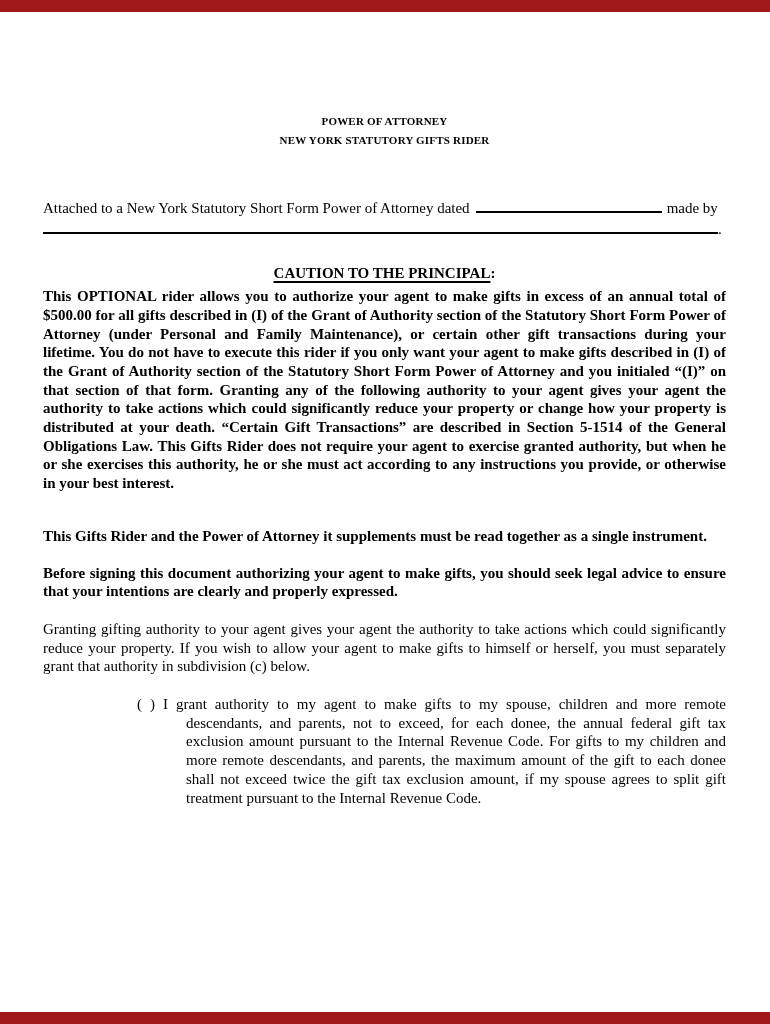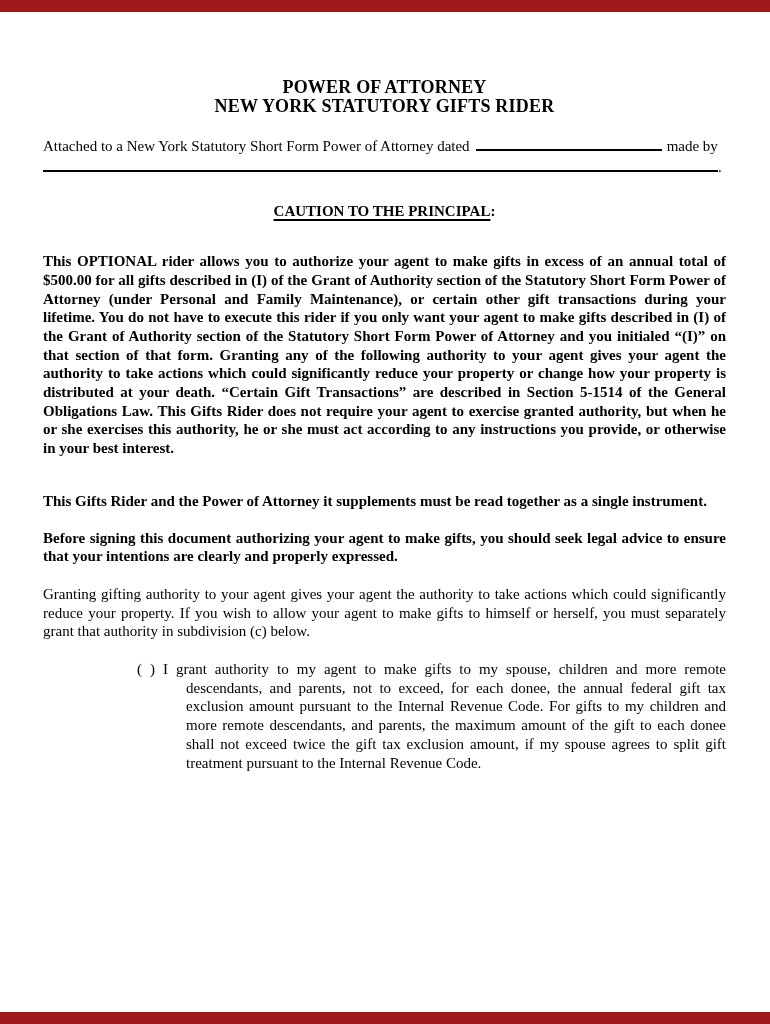--- a/index.html
+++ b/index.html
@@ -23,33 +23,33 @@
   .red-bar.bottom { bottom: 0; }
 
   .content {
     position: absolute;
     top: 0;
     left: 43px;
     right: 44px;
   }
 
   .title {
-    padding-top: 78px;
+    padding-top: 112px;
     text-align: center;
     font-weight: bold;
-    font-size: 18px;
+    font-size: 11px;
     line-height: 19px;
     letter-spacing: 0.2px;
   }
 
   p { margin: 0; font-size: 15px; line-height: 18.7px; }
   .justify { text-align: justify; }
   .bold { font-weight: bold; }
 
-  .attached { margin-top: 20px; }
+  .attached { margin-top: 48px; }
   .blank {
     display: inline-block;
     border-bottom: 2px solid #000;
     height: 13px;
     vertical-align: baseline;
   }
   .blank.date { width: 186px; margin: 0 5px 0 6px; }
   .full-blank-row {
     margin-top: 1px;
     font-size: 15px;
@@ -63,21 +63,21 @@
     font-weight: bold;
     font-size: 15px;
     text-align: center;
   }
   .u {
     text-decoration: underline;
     text-decoration-thickness: 1.5px;
     text-underline-offset: 3px;
   }
 
-  .caution-para { margin-top: 31px; }
+  .caution-para { margin-top: 4px; }
   .single-instrument { margin-top: 34px; }
   .legal-advice { margin-top: 18px; }
 
   .section-a-heading {
     margin-top: 40px;
     font-weight: bold;
     font-size: 15px;
   }
   .section-a-p1 { margin-top: 19px; }
   .section-a-p2 { margin-top: 19px; }

